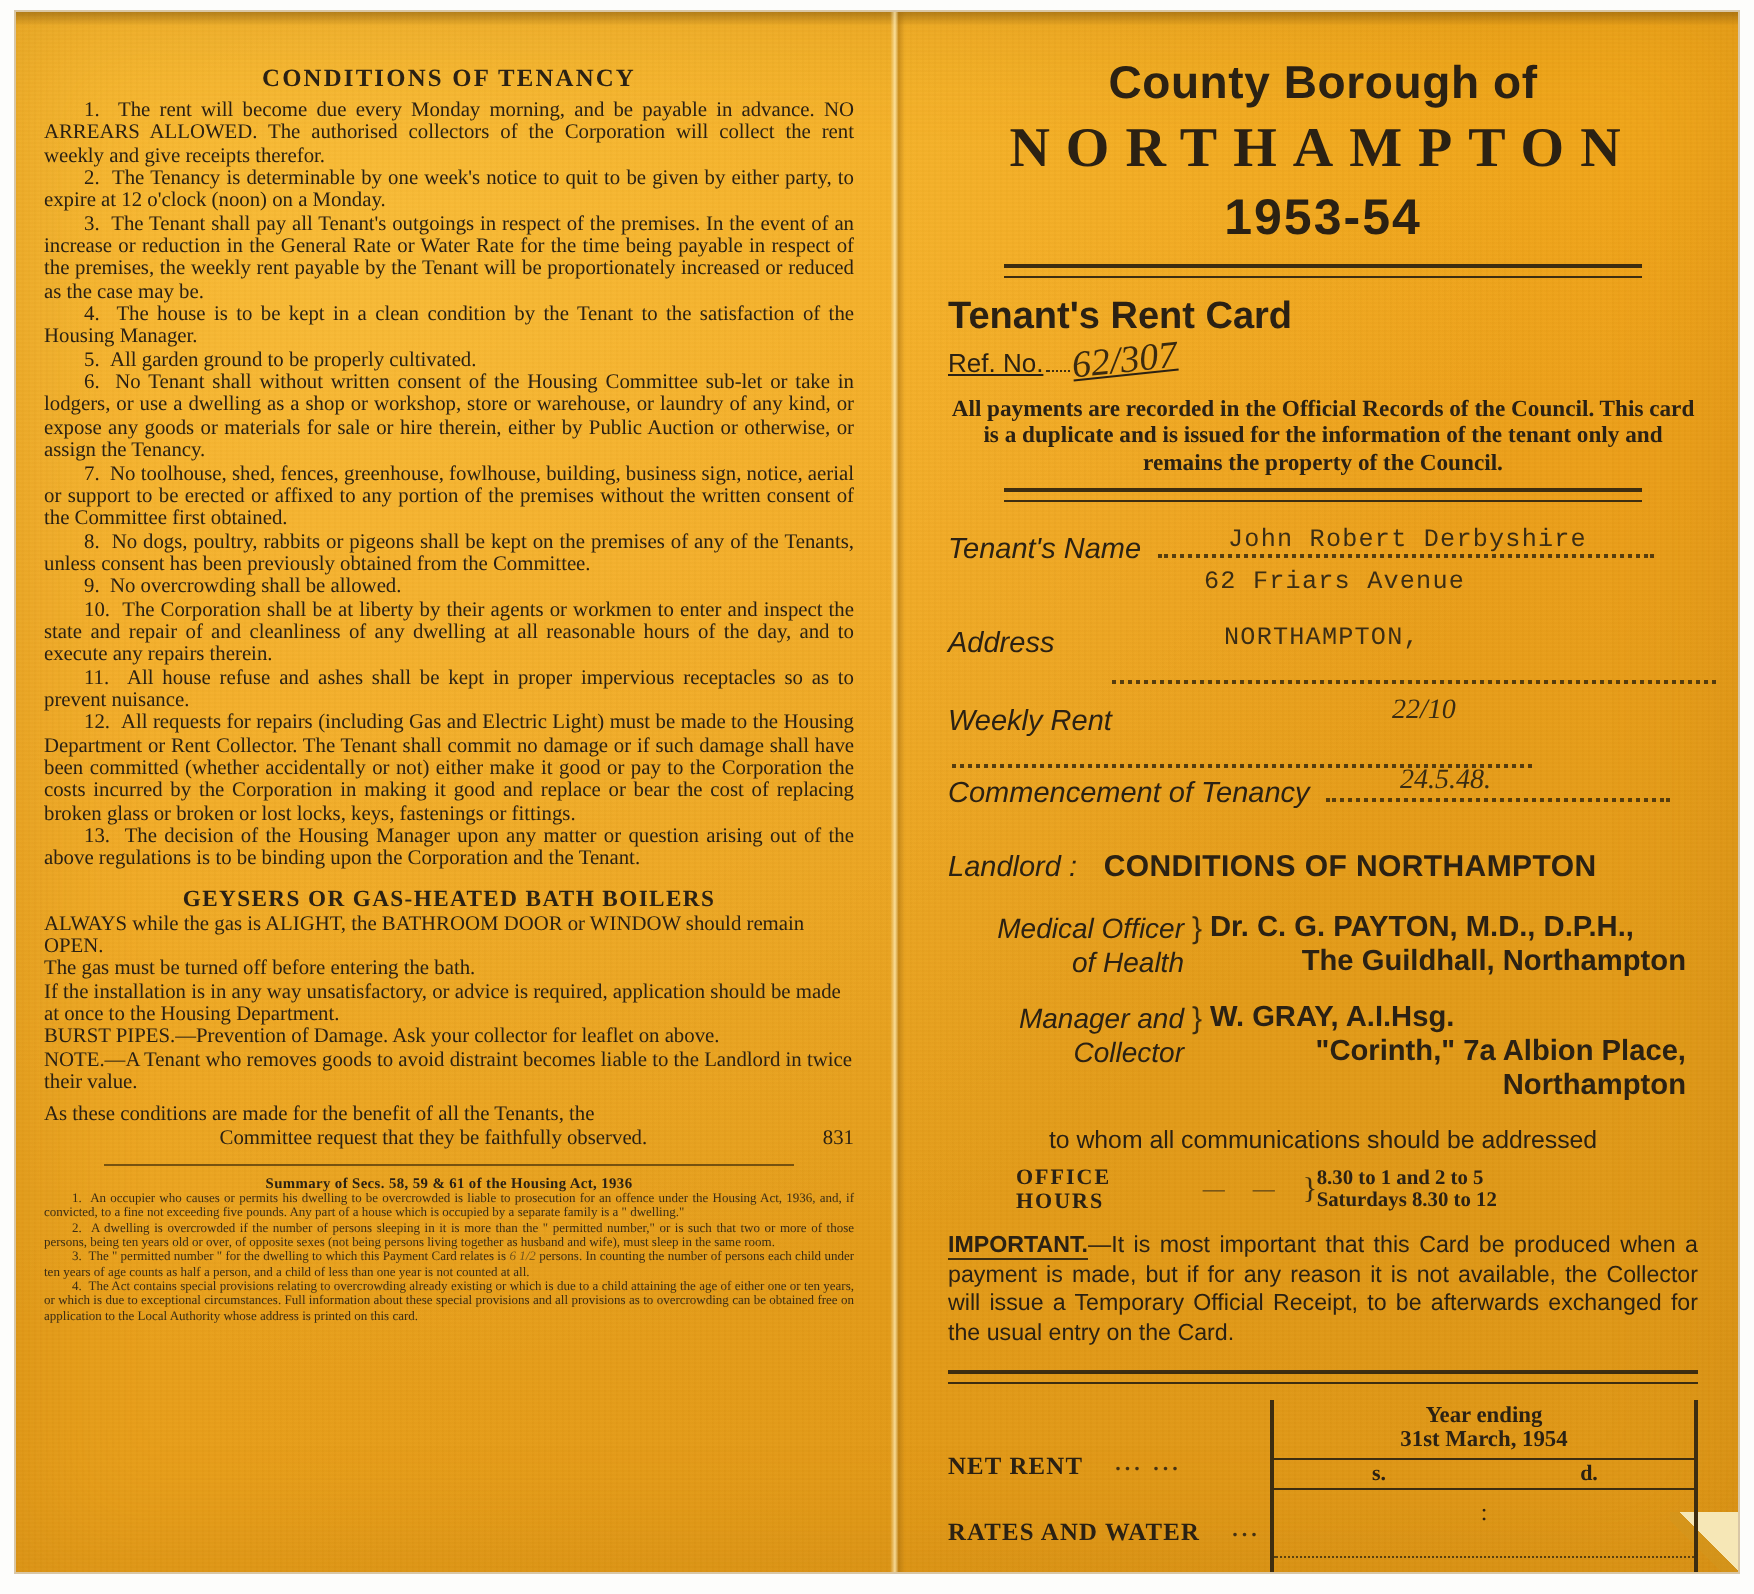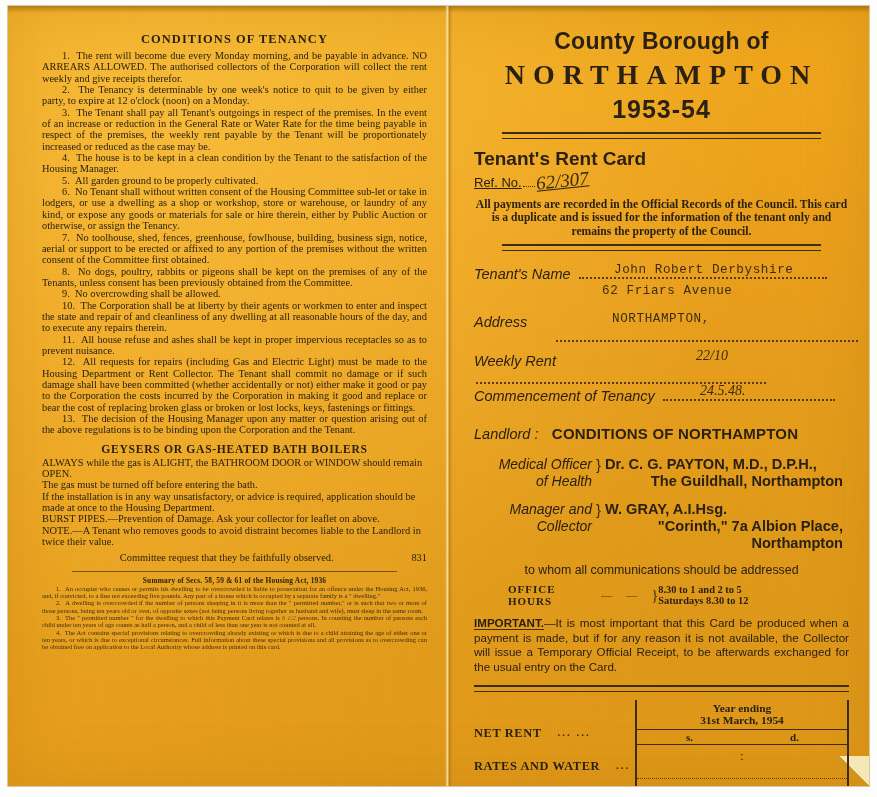--- a/index.html
+++ b/index.html
@@ -20,21 +20,21 @@
         background:linear-gradient(90deg, rgba(120,78,8,.05), rgba(255,240,190,.75) 35%, rgba(160,105,12,.45) 62%, rgba(120,78,8,.05));}
   .topedge{position:absolute;left:0;right:0;top:0;height:7px;
         background:linear-gradient(180deg, rgba(110,70,6,.45), rgba(110,70,6,0));}
   .corner{position:absolute;right:0;bottom:0;width:34px;height:30px;
         background:linear-gradient(225deg,#f6e7b6 0 46%, rgba(210,150,30,.55) 46% 60%, rgba(0,0,0,0) 60%);}
   .page{position:absolute;top:0;bottom:0;color:#2b2113;}
   .left{left:0;width:437px;}
   .right{left:444px;right:0;}
 
   
-  .lwrap{position:absolute;left:34px;right:18px;top:26px;}
+  .lwrap{position:absolute;left:14px;right:18px;top:26px;}
   .lhead{text-align:center;font-size:12.4px;letter-spacing:1.1px;font-weight:700;
          font-family:"Liberation Serif",serif;margin-bottom:3px;}
   .clause{font-size:10.4px;line-height:11.35px;text-align:justify;margin:0;
           font-family:"Liberation Serif",serif;}
   .clause .ind{display:inline-block;width:20px;}
   .sect2{text-align:center;font-size:11.6px;letter-spacing:.7px;font-weight:700;margin:7px 0 1px;}
   .gline{font-size:10.4px;line-height:11.35px;text-align:left;margin:0;}
   .closing{font-size:10.4px;line-height:11.35px;text-align:justify;margin-top:5px;}
   .closing .c2{display:block;text-align:center;}
   .num831{float:right;}
@@ -136,20 +136,21 @@
         <p class="clause"><span class="ind"></span><span>13.</span>&nbsp;&nbsp;<span>The decision of the Housing Manager upon any matter or question arising out of the above regulations is to be binding upon the Corporation and the Tenant.</span></p>
 
         <div class="sect2">GEYSERS OR GAS-HEATED BATH BOILERS</div>
         <p class="gline">ALWAYS while the gas is ALIGHT, the BATHROOM DOOR or WINDOW should remain OPEN.</p>
         <p class="gline">The gas must be turned off before entering the bath.</p>
         <p class="gline">If the installation is in any way unsatisfactory, or advice is required, application should be made at once to the Housing Department.</p>
         <p class="gline">BURST PIPES.—Prevention of Damage.  Ask your collector for leaflet on above.</p>
         <p class="gline">NOTE.—A Tenant who removes goods to avoid distraint becomes liable to the Landlord in twice their value.</p>
 
         <div class="closing">
+          <span>As these conditions are made for the benefit of all the Tenants, the</span>
           <span class="c2"><span class="num831">831</span><span>Committee request that they be faithfully observed.</span></span>
         </div>
 
         <hr class="rule">
         <div class="smallhead">Summary of Secs. 58, 59 &amp; 61 of the Housing Act, 1936</div>
         <p class="small"><span class="ind"></span><span>1.</span>&nbsp;&nbsp;<span>An occupier who causes or permits his dwelling to be overcrowded is liable to prosecution for an offence under the Housing Act, 1936, and, if convicted, to a fine not exceeding five pounds.  Any part of a house which is occupied by a separate family is a " dwelling."</span></p>
         <p class="small"><span class="ind"></span><span>2.</span>&nbsp;&nbsp;<span>A dwelling is overcrowded if the number of persons sleeping in it is more than the " permitted number," or is such that two or more of those persons, being ten years old or over, of opposite sexes (not being persons living together as husband and wife), must sleep in the same room.</span></p>
         <p class="small"><span class="ind"></span><span>3.</span>&nbsp;&nbsp;<span>The " permitted number " for the dwelling to which this Payment Card relates is</span>&nbsp;<span class="hw-small">6 1/2</span>&nbsp;<span>persons.  In counting the number of persons each child under ten years of age counts as half a person, and a child of less than one year is not counted at all.</span></p>
         <p class="small"><span class="ind"></span><span>4.</span>&nbsp;&nbsp;<span>The Act contains special provisions relating to overcrowding already existing or which is due to a child attaining the age of either one or ten years, or which is due to exceptional circumstances.  Full information about these special provisions and all provisions as to overcrowding can be obtained free on application to the Local Authority whose address is printed on this card.</span></p>
       </div>

